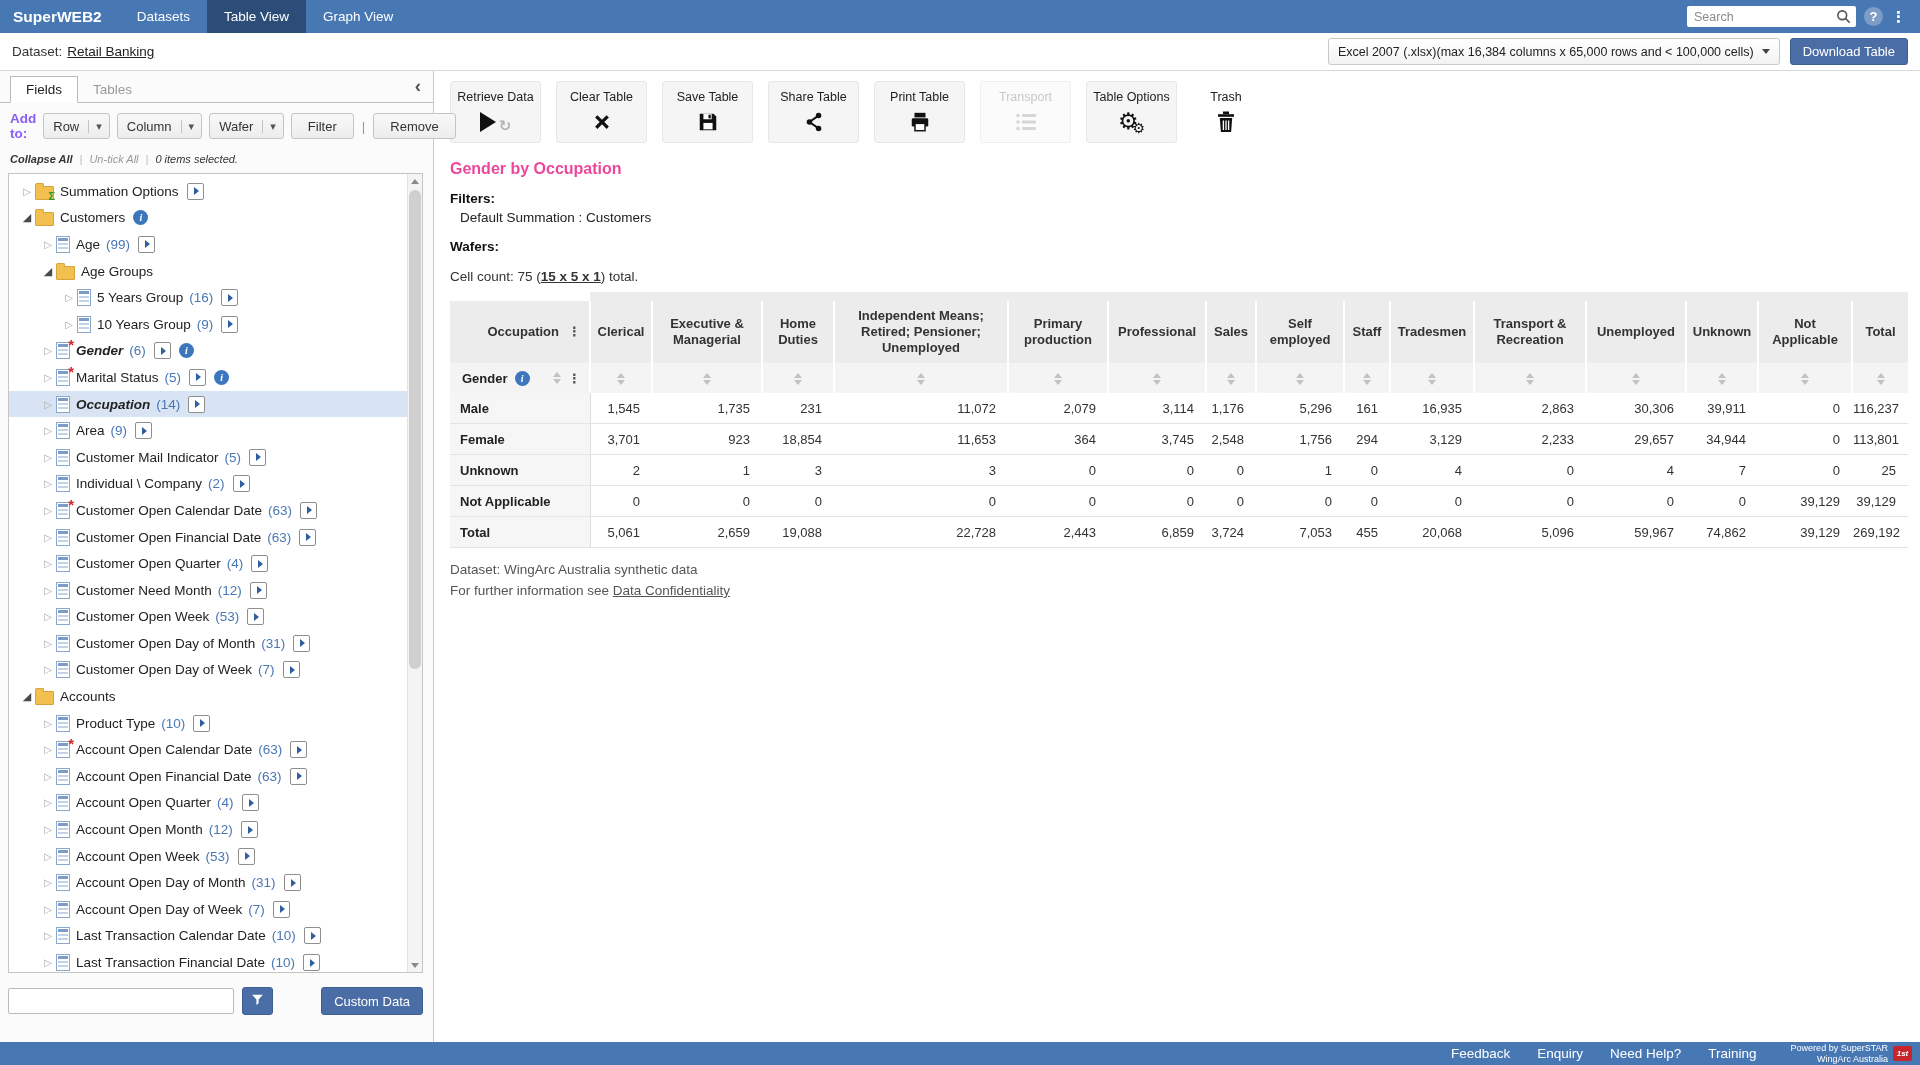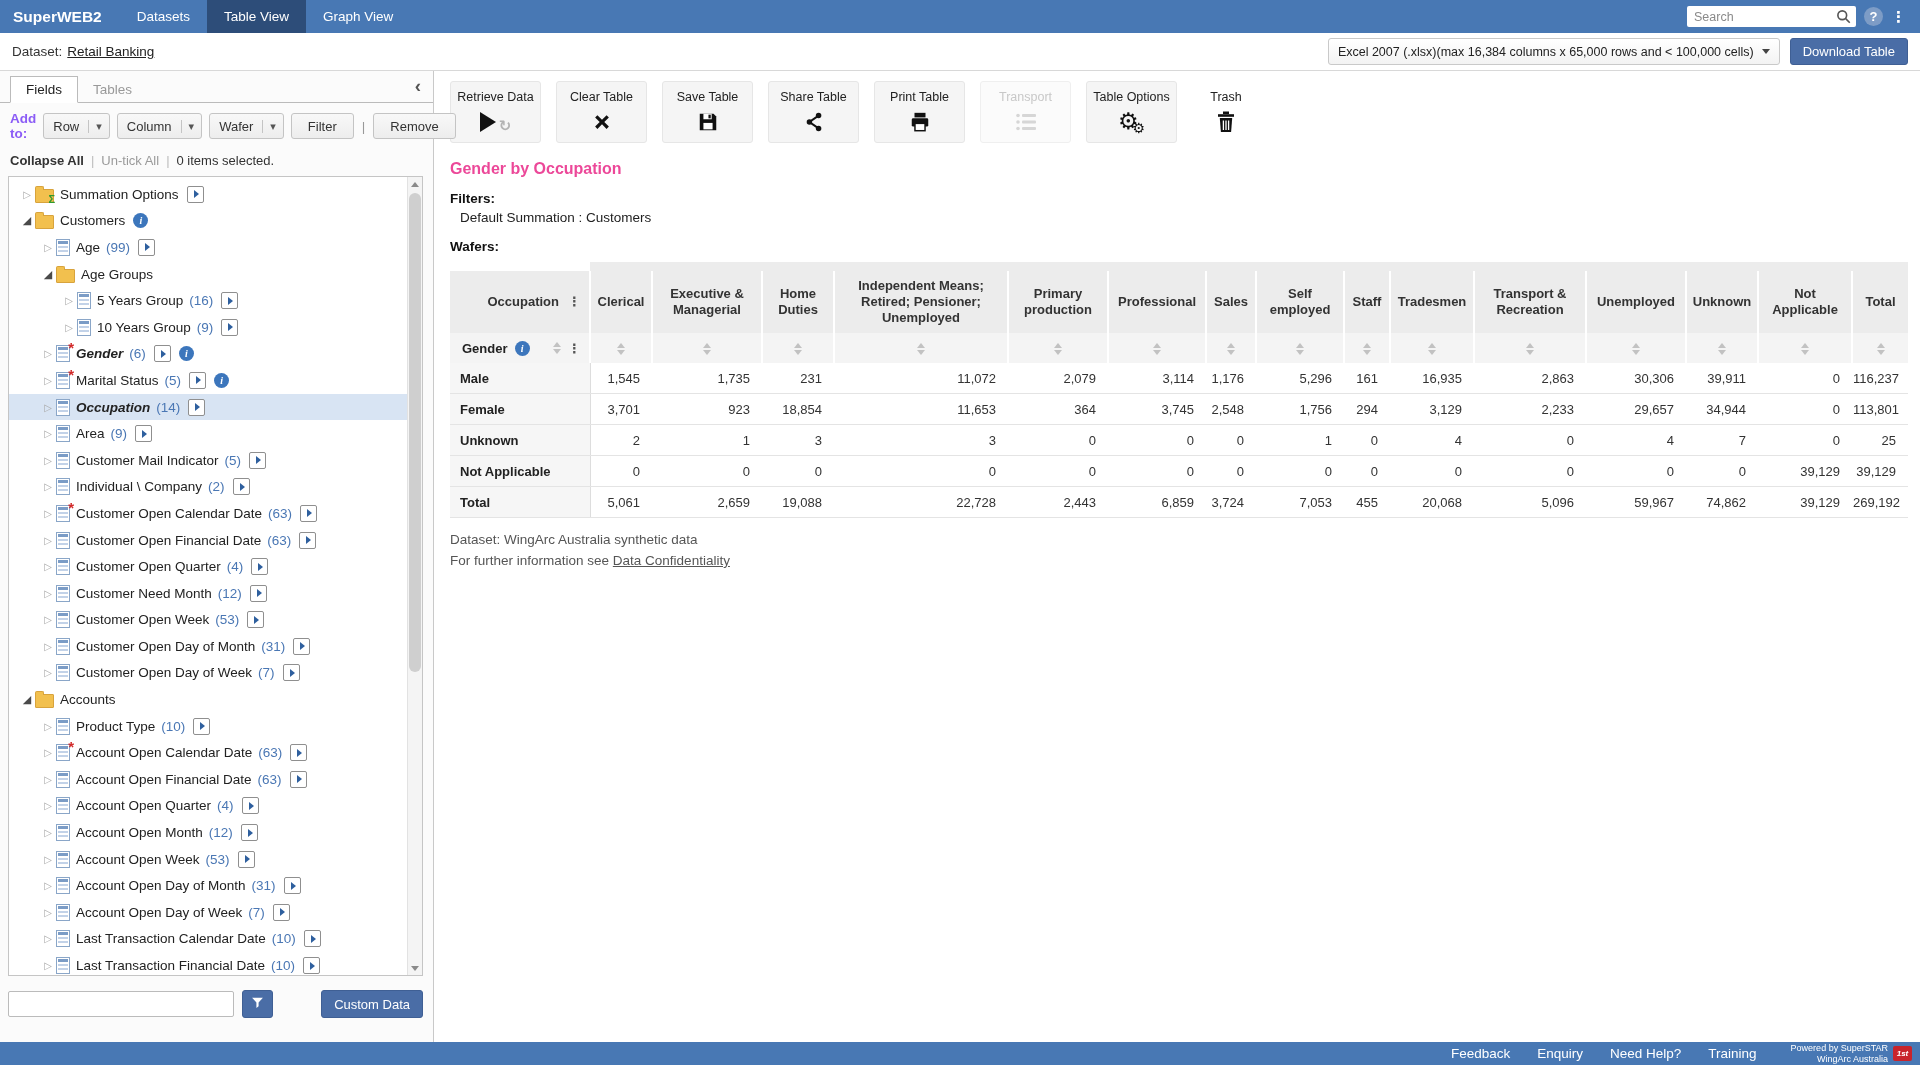--- a/index.html
+++ b/index.html
@@ -49,21 +49,21 @@
   .addto{display:flex;align-items:center;gap:7px;padding:8px 0 8px 10px;}
   .addto .lbl{font-weight:bold;color:#8b5cf6;}
   .splitbtn,.plainbtn{display:inline-flex;align-items:center;border:1px solid #c4c4c4;border-radius:3px;
     background:linear-gradient(#f8f8f8,#ededed);height:24px;cursor:pointer;color:#333;font-size:13px;}
   .sb-main{padding:0 9px;}
   .sb-caret{padding:0 7px;border-left:1px solid #c4c4c4;color:#555;font-size:11px;}
   .plainbtn{padding:0 16px;}
   .addto .sep{color:#999;margin:0 1px;}
 
   
-  .treectl{padding:4px 10px 6px;font-size:13px;white-space:nowrap;}
+  .treectl{padding:4px 10px 6px;font-size:11px;white-space:nowrap;font-style:italic;}
   .treectl .b{font-weight:bold;color:#333;cursor:pointer;}
   .treectl .g{color:#9a9a9a;cursor:pointer;}
   .treectl .sep{color:#bbb;margin:0 7px;}
 
   
   .treebox{margin:2px 10px 0 8px;height:798px;border:1px solid #c5c5c5;background:#fff;position:relative;overflow:hidden;}
   .treeinner{position:absolute;left:0;top:4px;right:14px;}
   .trow{display:flex;align-items:center;height:26.6px;white-space:nowrap;cursor:pointer;}
   .trow.sel{background:#d8e4f3;}
   .t-exp{width:16px;flex:0 0 auto;text-align:center;color:#aaa;font-size:10px;}
@@ -609,20 +609,21 @@
 
       <h2 class="rpt-title">Gender by Occupation</h2>
 
       <div class="filters">
         <div class="b">Filters:</div>
         <div class="fv">Default Summation : Customers</div>
       </div>
 
       <div class="wafers">Wafers:</div>
 
+      <div class="cellcount"><span>Cell count: 75 (</span><a class="cclink">15 x 5 x 1</a><span>) total.</span></div>
 
       <table class="dt" id="datatable">
           <colgroup>
             <col style="width:140px">
             <col style="width:62px">
             <col style="width:110px">
             <col style="width:72px">
             <col style="width:174px">
             <col style="width:100px">
             <col style="width:98px">

